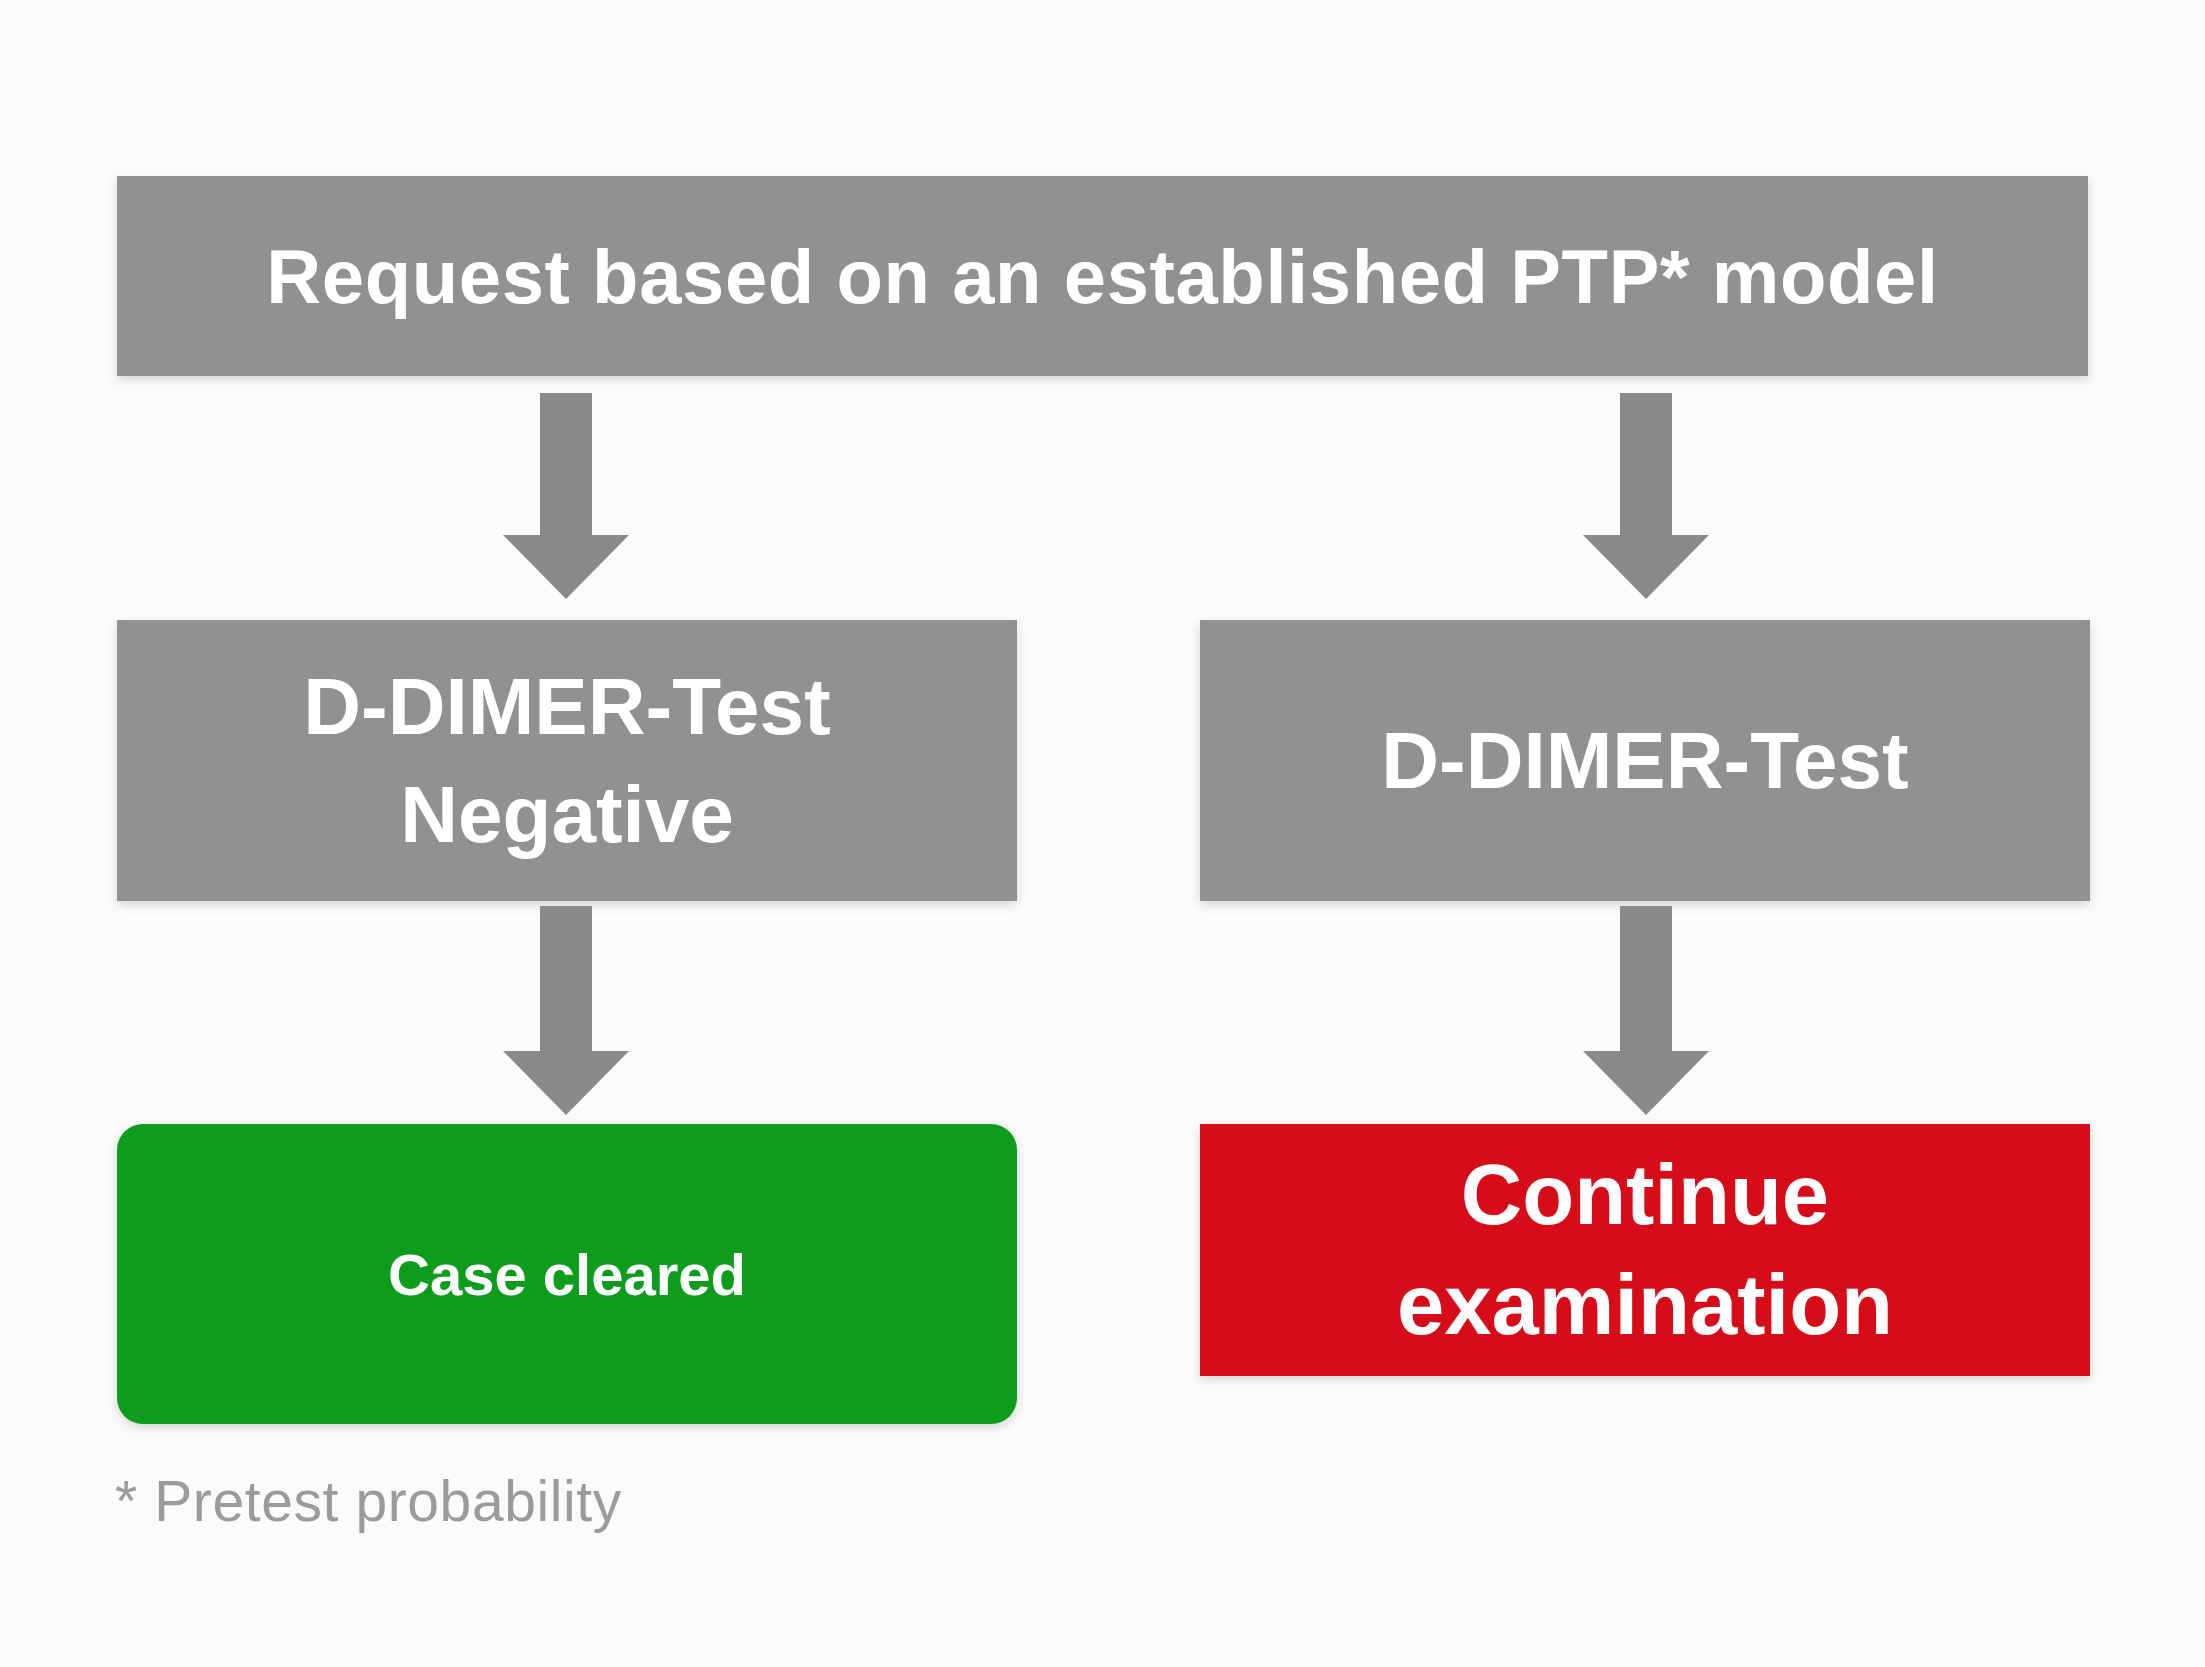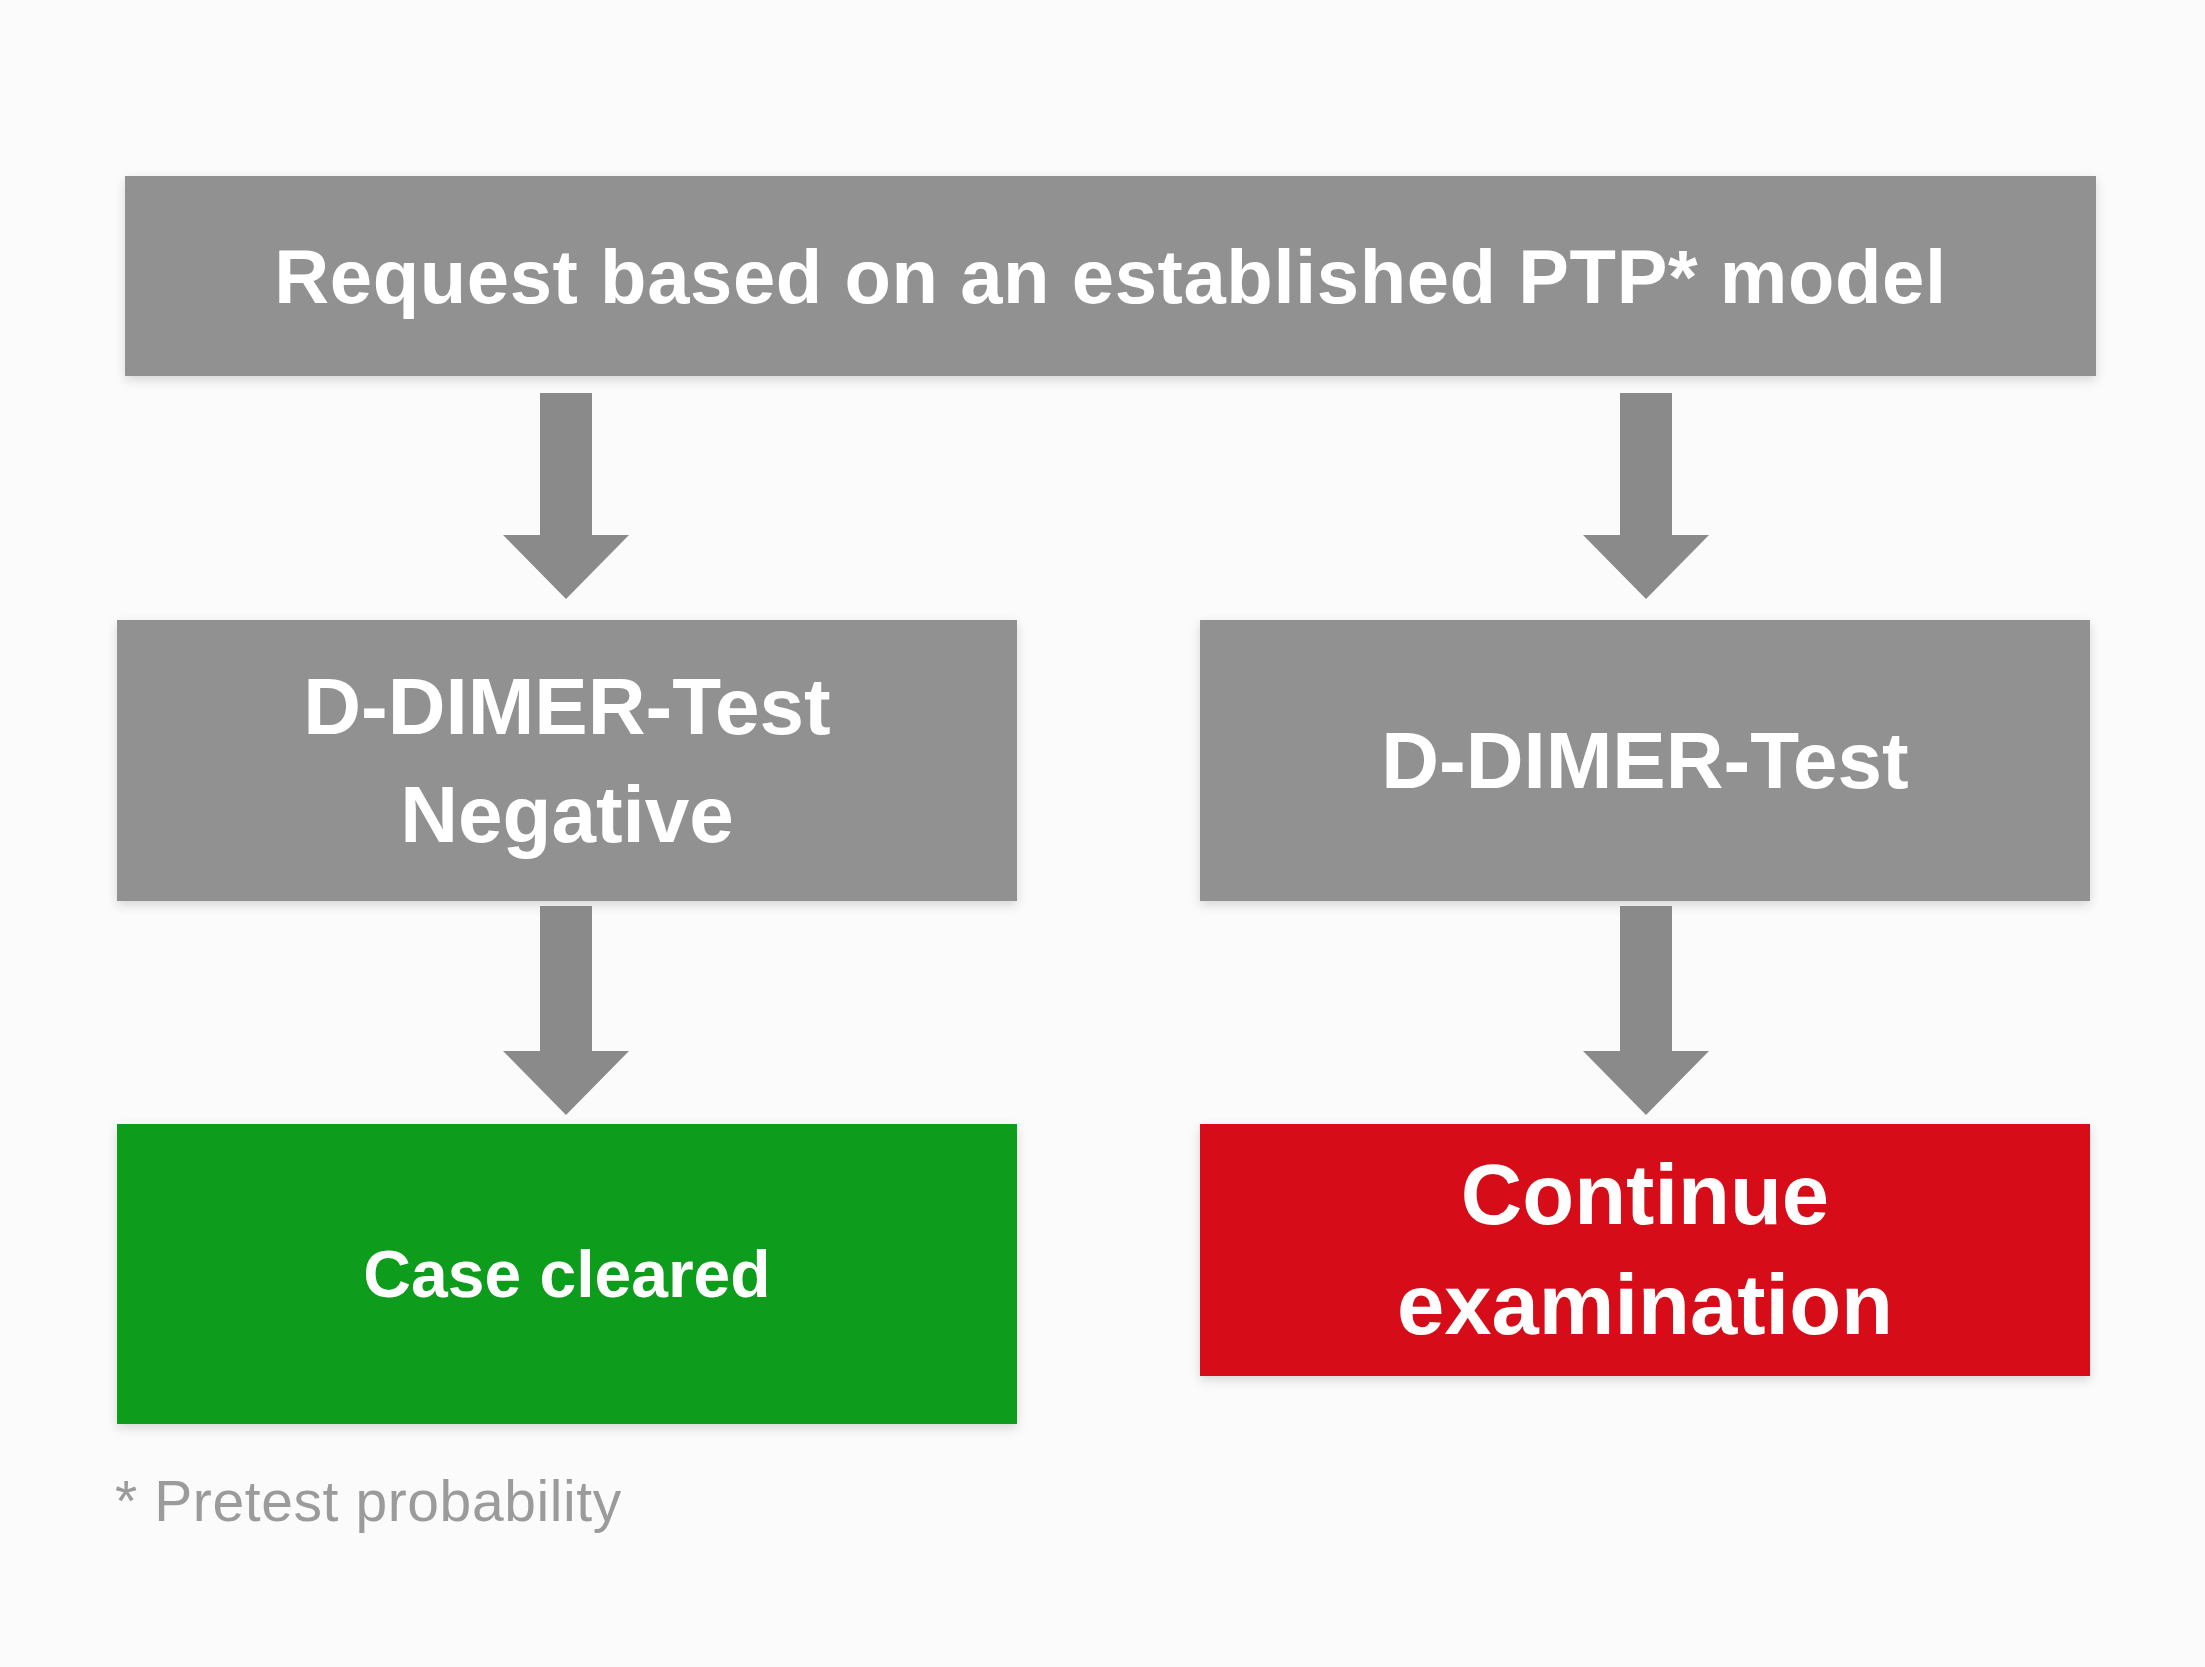--- a/index.html
+++ b/index.html
@@ -26,38 +26,38 @@
     font-weight: 700;
     box-shadow: 0 4px 10.3px rgba(0,0,0,0.15);
   }
   .node .label-line { display: block; }
 
   #node-request {
     left: 117px; top: 176px; width: 1971px; height: 200px;
     background: var(--box-gray, #919191);
     font-size: 76px;
     letter-spacing: 0.6px;
-    margin-left: 8px;
   }
   #node-negative {
     left: 117px; top: 620px; width: 900px; height: 281px;
     background: var(--box-gray, #919191);
     font-size: 80px;
     line-height: 108px;
   }
   #node-positive {
     left: 1200px; top: 620px; width: 890px; height: 281px;
     background: var(--box-gray, #919191);
     font-size: 80px;
     line-height: 108px;
   }
   #node-cleared {
     left: 117px; top: 1124px; width: 900px; height: 300px;
     background: var(--green, #0e9c1d);
-    font-size: 66px;
+    font-size: 58px;
+    border-radius: 26px;
   }
   #node-continue {
     left: 1200px; top: 1124px; width: 890px; height: 252px;
     background: var(--red, #d60d18);
     font-size: 85px;
     line-height: 110px;
   }
 
   .arrow {
     position: absolute;

